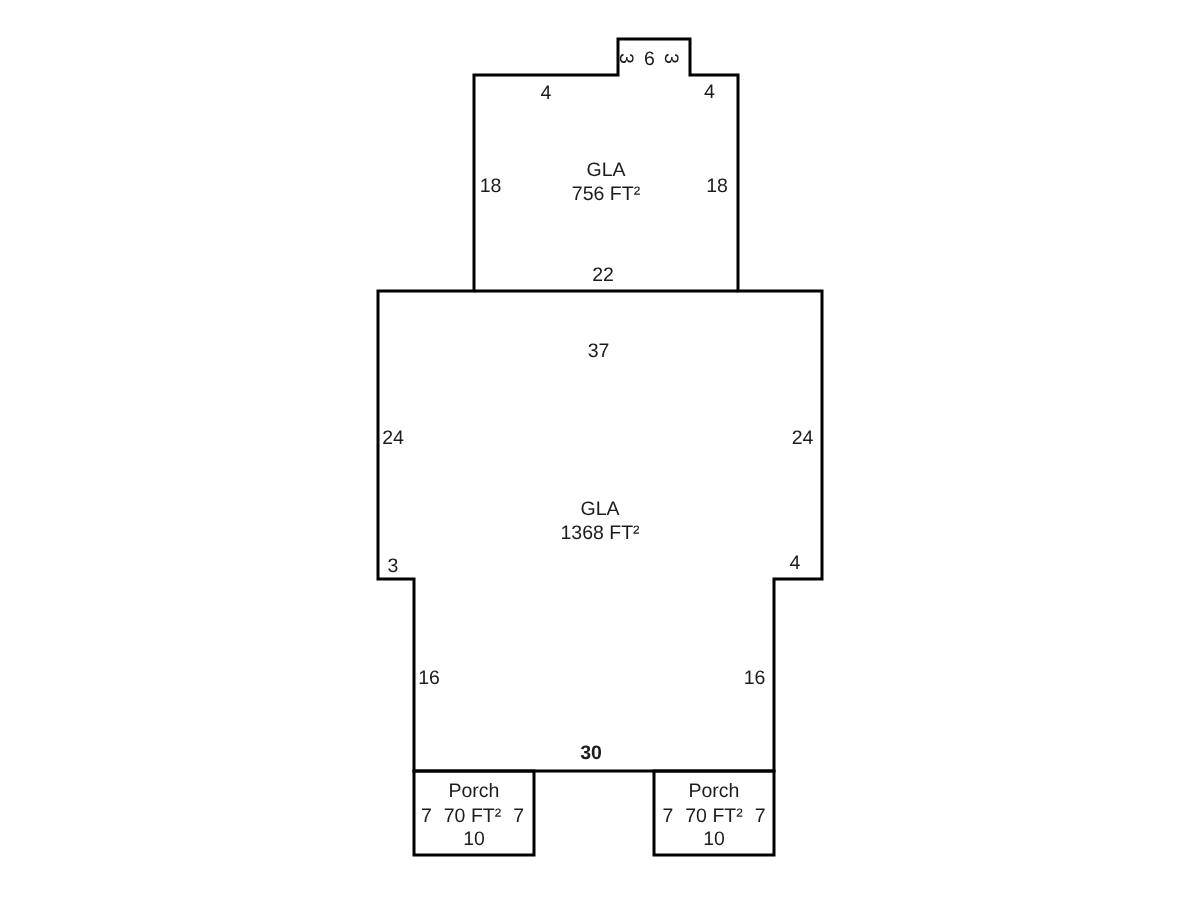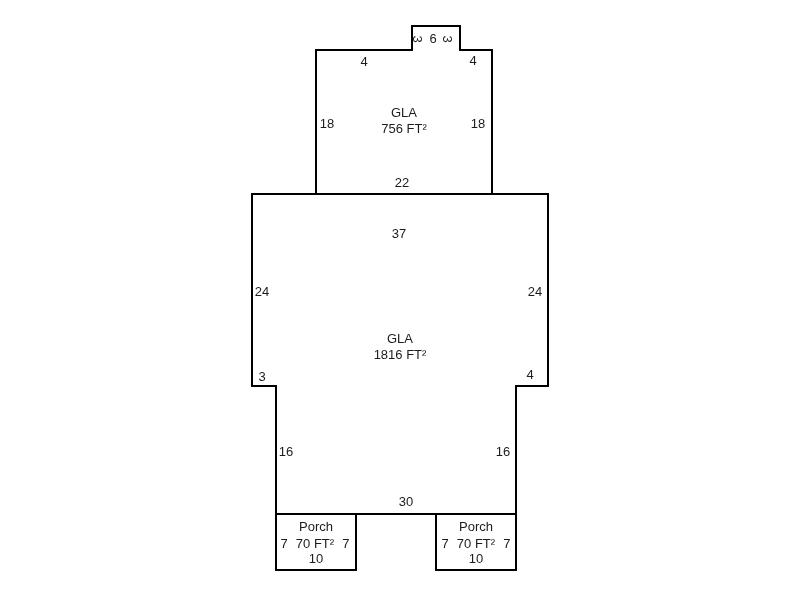--- a/index.html
+++ b/index.html
@@ -70,28 +70,28 @@
   </div>
 
   <div class="lbl" style="left:402px;top:183px;text-align:center;">22</div>
 
   <div class="lbl" style="left:399px;top:210px;margin-top:24px;">37</div>
   <div class="lbl" style="left:262px;top:292px;">24</div>
   <div class="lbl" style="left:535px;top:292px;">24</div>
 
   <div class="lbl" style="left:400px;top:347px;">
     <div>GLA</div>
-    <div>1816 FT²</div>
+    <div>1368 FT²</div>
   </div>
 
   <div class="lbl" style="left:262px;top:377px;">3</div>
   <div class="lbl" style="left:530px;top:375px;">4</div>
   <div class="lbl" style="left:286px;top:452px;">16</div>
   <div class="lbl" style="left:503px;top:452px;">16</div>
-  <div class="lbl" style="left:406px;top:502px;">30</div>
+  <div class="lbl" style="left:394px;top:502px;font-weight:bold;">30</div>
 
   <div class="lbl" style="left:316px;top:527px;">Porch</div>
   <div class="lbl dimrow" style="left:315px;top:544px;">
     <span>7</span>
     <span>70 FT²</span>
     <span>7</span>
   </div>
   <div class="lbl" style="left:316px;top:559px;">10</div>
 
   <div class="lbl" style="left:476px;top:527px;">Porch</div>

